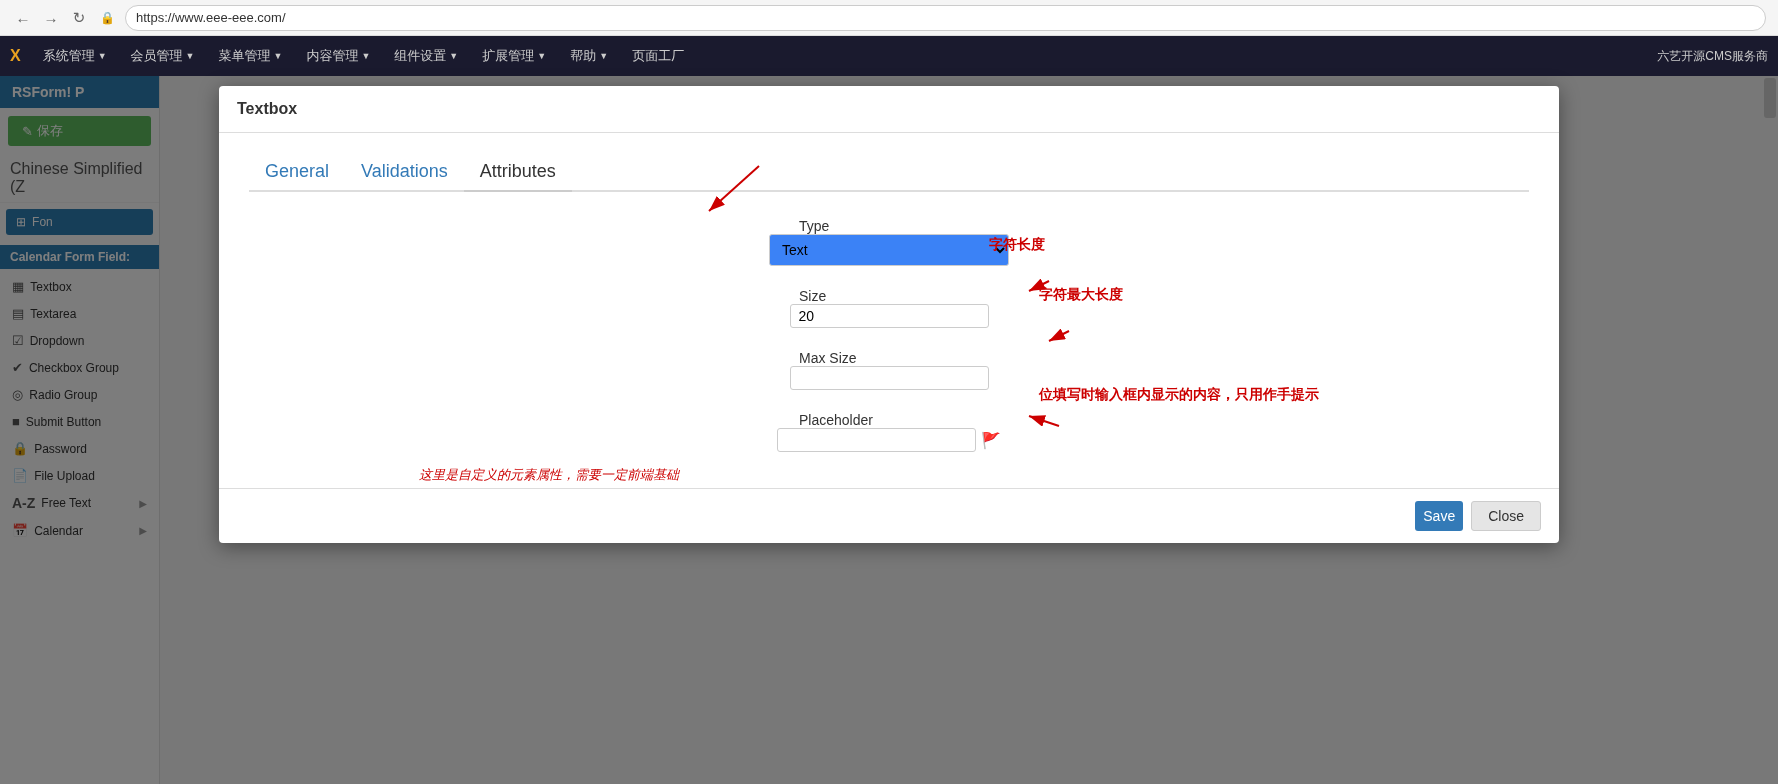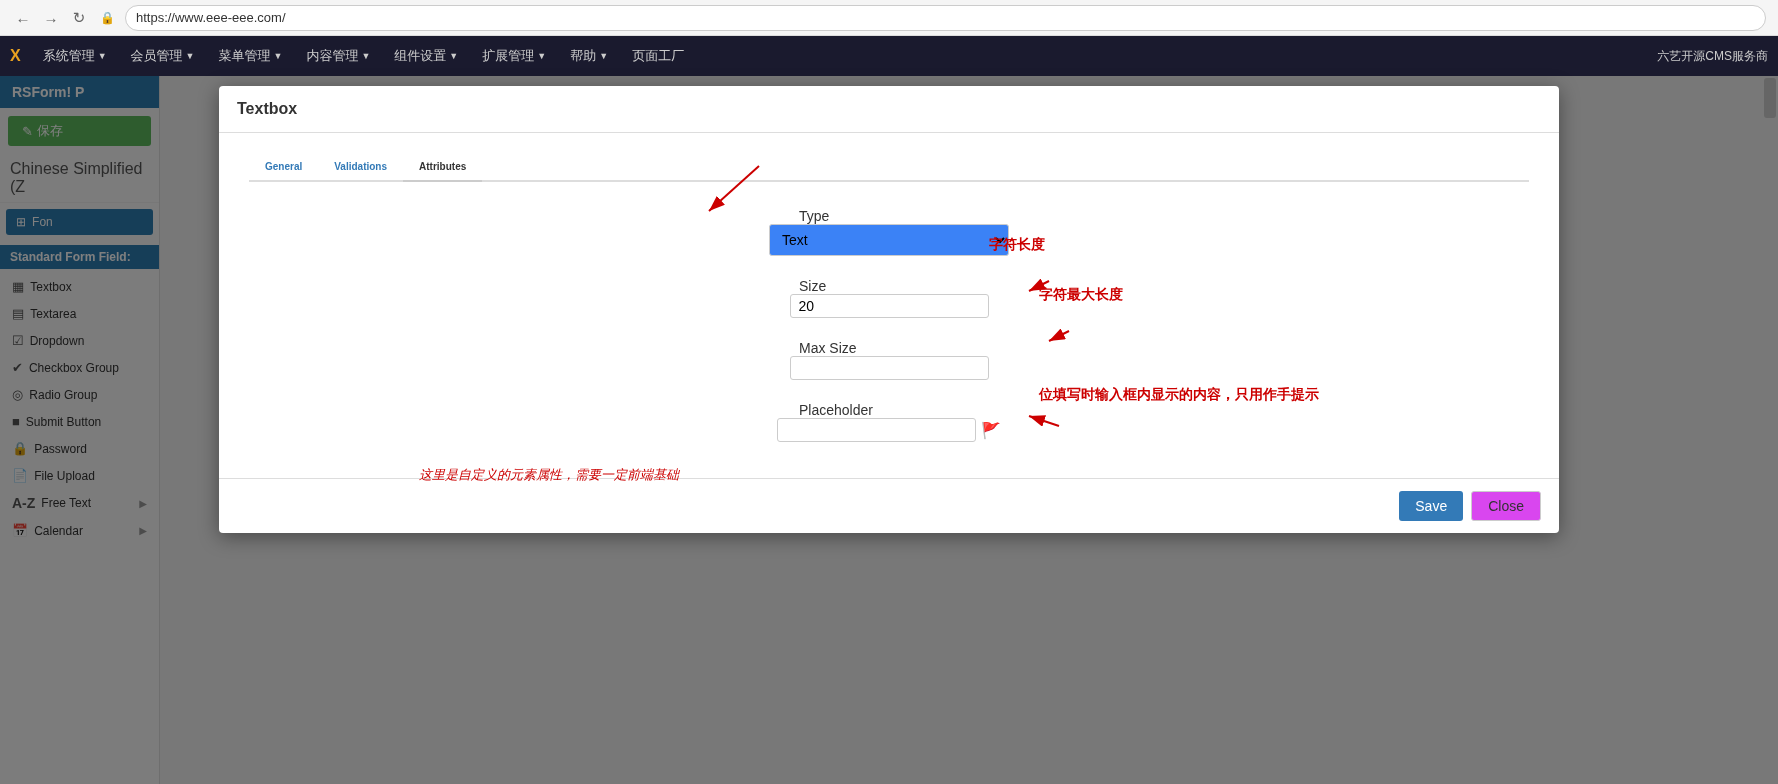--- a/index.html
+++ b/index.html
@@ -161,25 +161,24 @@
 
     
     .tabs {
       display: flex;
       border-bottom: 2px solid #ddd;
       margin-bottom: 20px;
     }
     .tab {
       padding: 8px 16px;
       cursor: pointer;
-      font-size: 10px;
+      font-size: 18px;
       color: #337ab7;
       border-bottom: 2px solid transparent;
       margin-bottom: -2px;
-      font-weight: bold;
     }
     .tab.active {
       color: #333;
       border-bottom: 2px solid #ccc;
     }
 
     
     .form-row {
       display: flex;
       align-items: center;
@@ -231,27 +230,27 @@
       font-size: 16px;
       cursor: pointer;
       color: #2c7cb0;
     }
 
     
     .btn-save {
       background: #337ab7;
       color: white;
       border: none;
-      padding: 6px 16px;
+      padding: 6px 8px;
       border-radius: 3px;
       cursor: pointer;
       font-size: 14px;
     }
     .btn-close {
-      background: #d946ef;
+      background: #e5e5e5;
       color: #333;
       border: 1px solid #ccc;
       padding: 6px 16px;
       border-radius: 3px;
       cursor: pointer;
       font-size: 14px;
     }
   </style>
 </head>
 <body>
@@ -308,21 +307,21 @@
     <div class="sidebar-header">RSForm! P</div>
     <button class="sidebar-save-btn">
       <span>✎</span>
       <span>保存</span>
     </button>
     <div class="sidebar-lang">Chinese Simplified (Z</div>
     <div class="sidebar-form-btn">
       <span>⊞</span>
       <span>Fon</span>
     </div>
-    <div class="sidebar-section-title">Standard Form Field:</div>
+    <div class="sidebar-section-title">Calendar Form Field:</div>
 
     <div class="sidebar-item">
       <span class="item-icon">▦</span>
       <span>Textbox</span>
     </div>
     <div class="sidebar-item">
       <span class="item-icon">▤</span>
       <span>Textarea</span>
     </div>
     <div class="sidebar-item">

